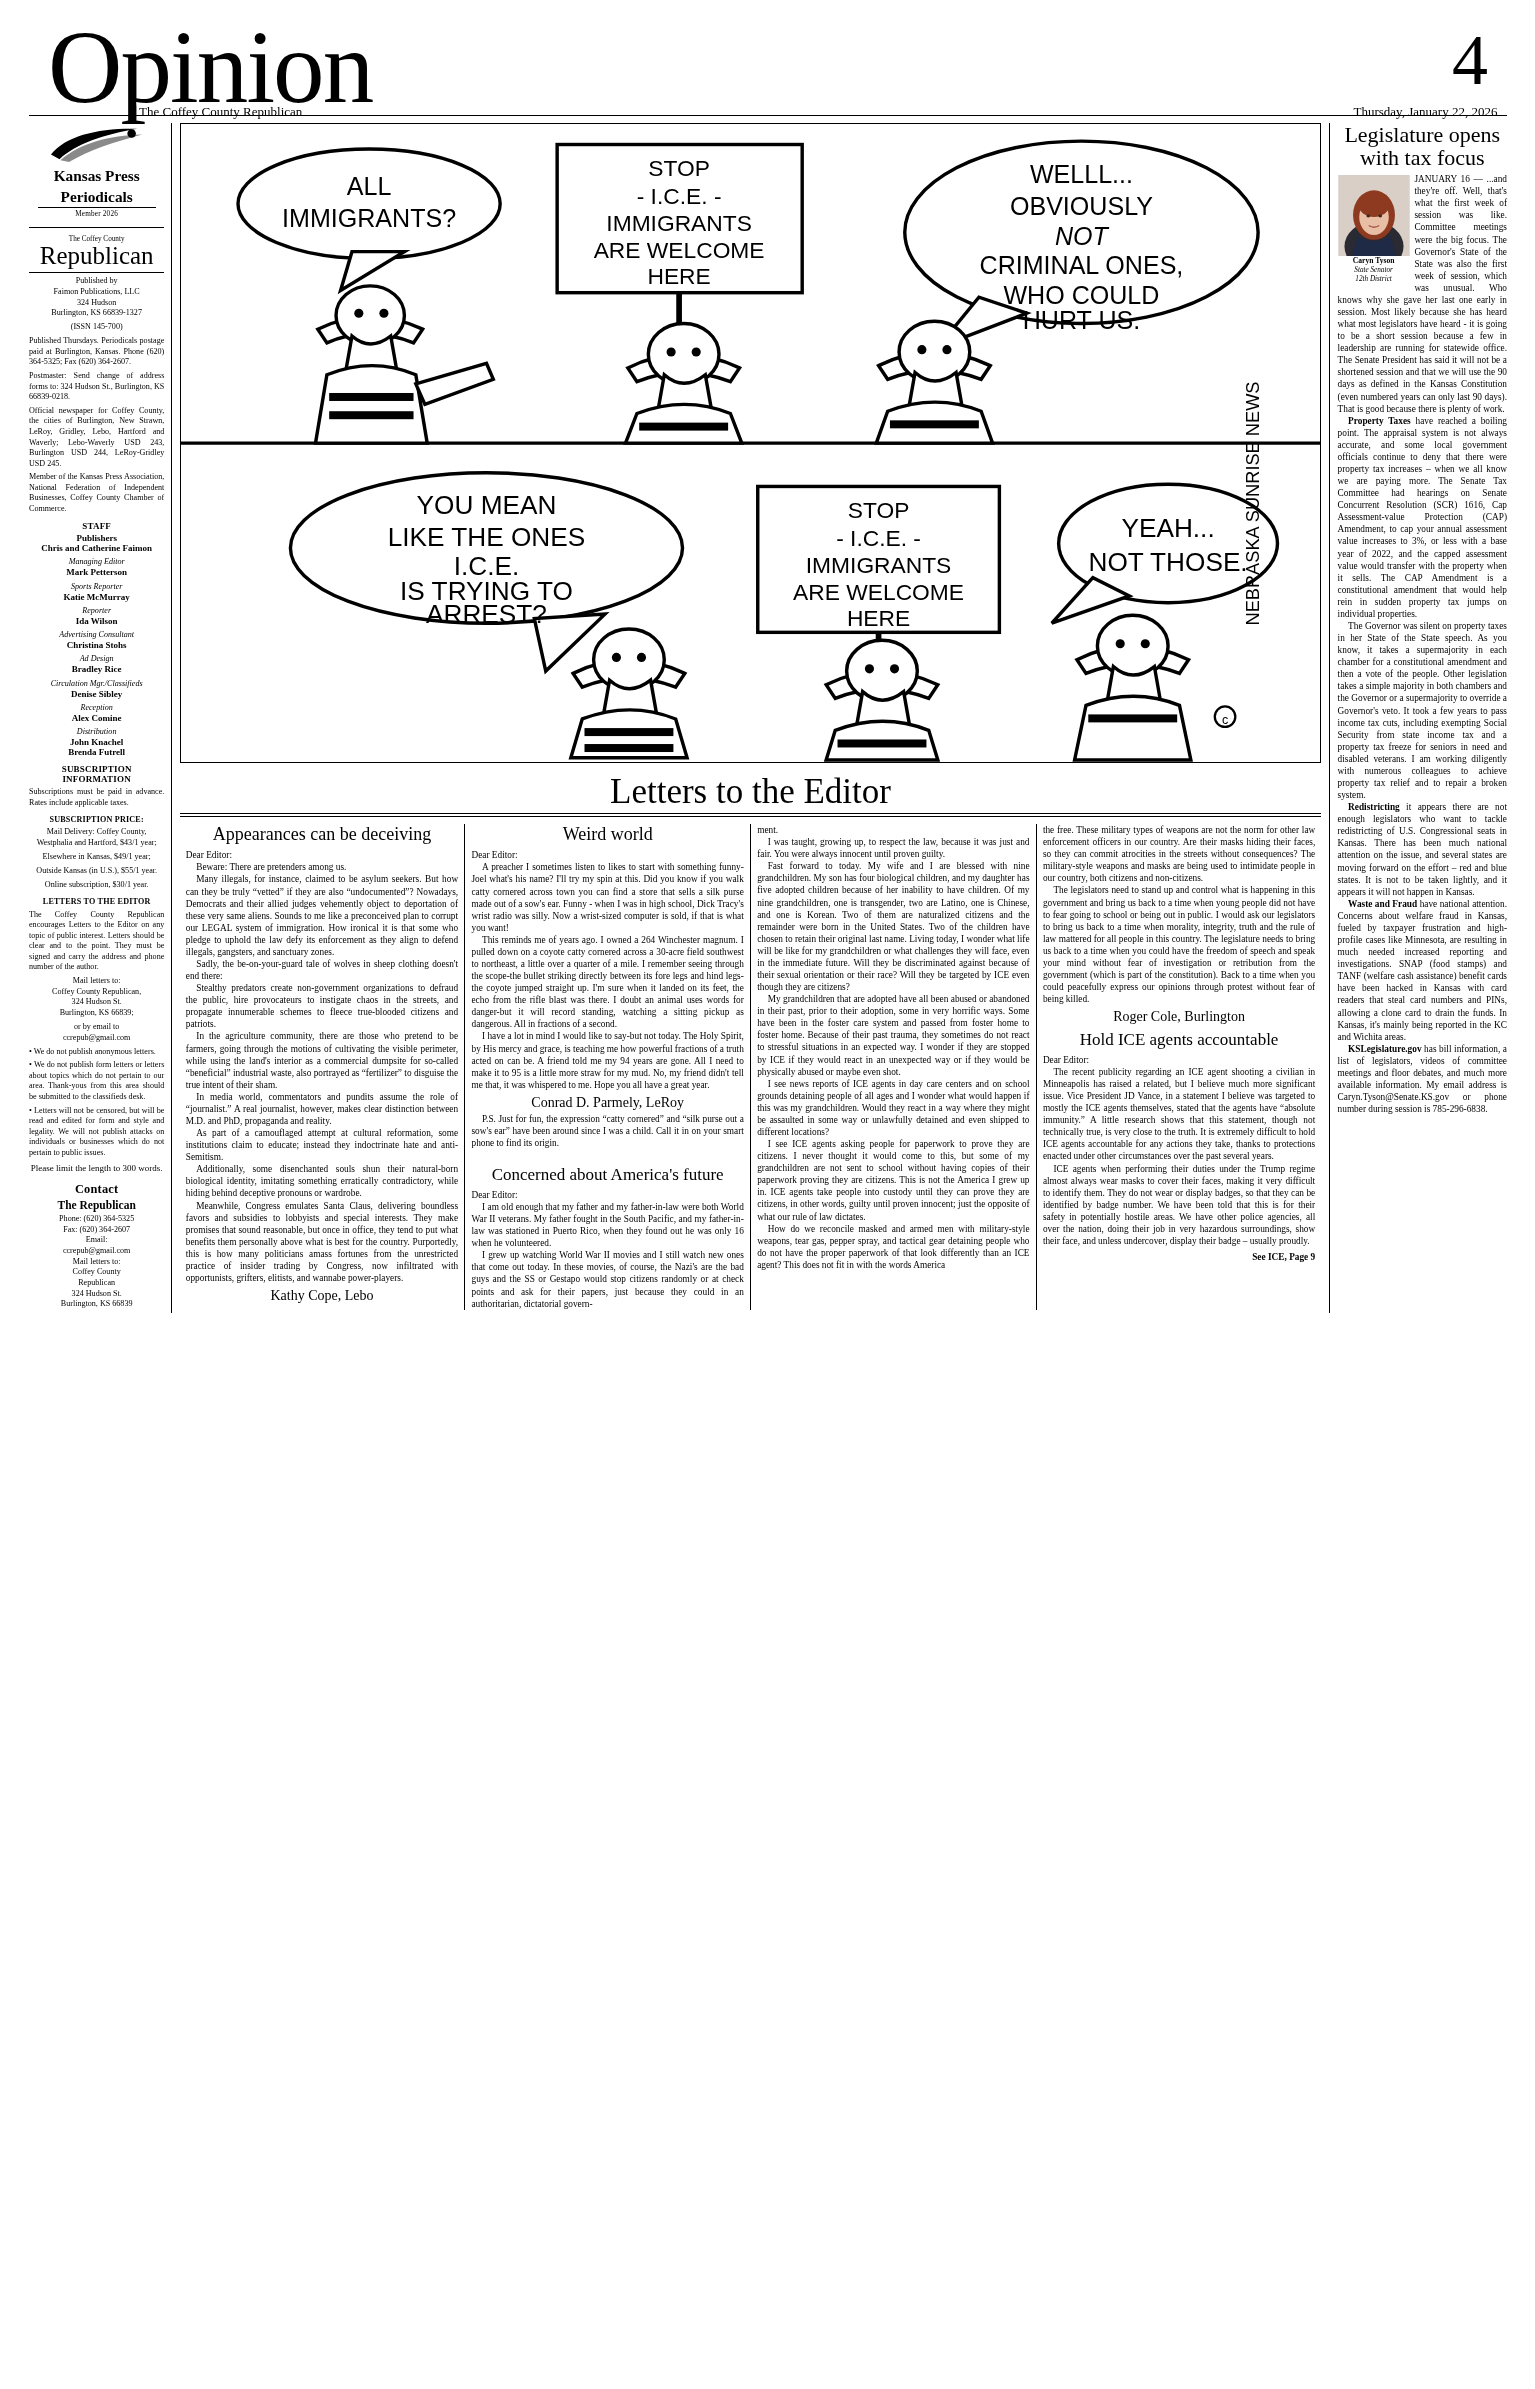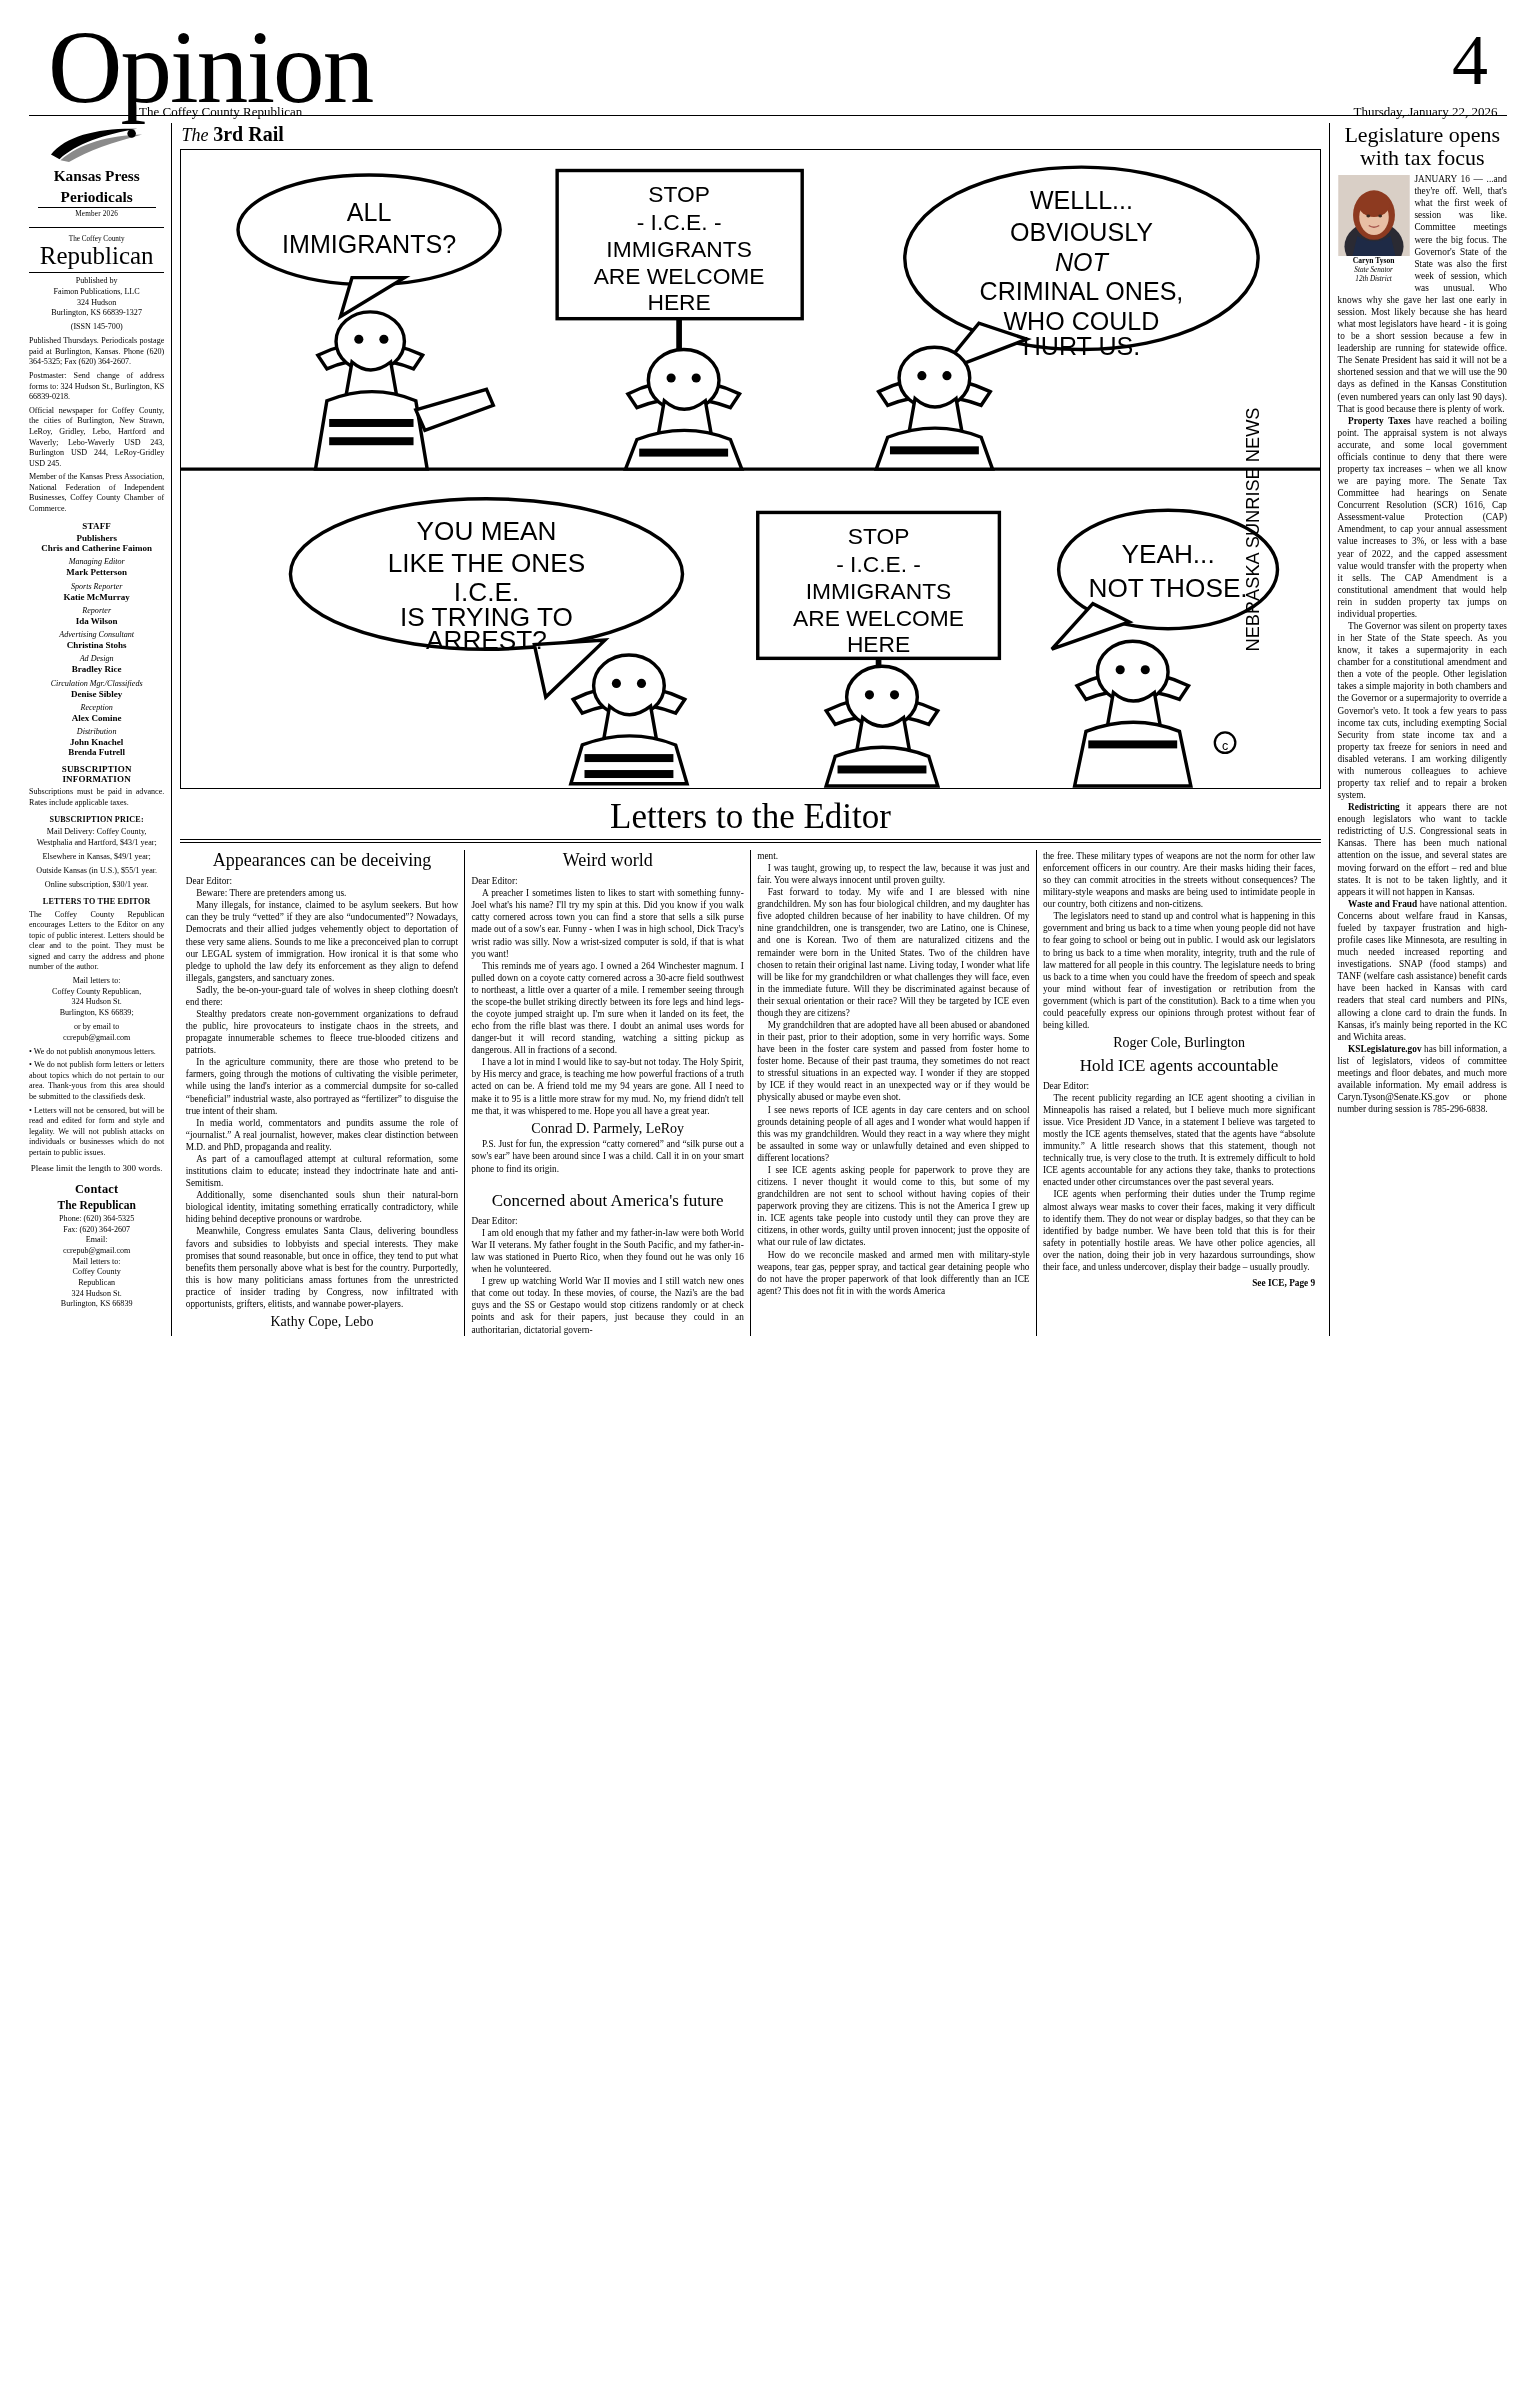--- a/index.html
+++ b/index.html
@@ -178,24 +178,20 @@
 ccrepub@gmail.com
 Mail letters to:
 Coffey County
 Republican
 324 Hudson St.
 Burlington, KS 66839</div>
     </div>
 
     <div class="col-mid">
 
-      <div class="cartoon-title">
-        <span class="the">The</span>
-        <span class="rail">3rd Rail</span>
-      </div>
 
       <div class="cartoon-box">
         <svg viewBox="0 0 1000 560" xmlns="http://www.w3.org/2000/svg">
           <rect x="0" y="0" width="1000" height="560" fill="#fff"></rect>
           <line x1="0" y1="280" x2="1000" y2="280" stroke="#000" stroke-width="3"></line>
 
           <ellipse cx="165" cy="70" rx="115" ry="48" fill="#fff" stroke="#000" stroke-width="3"></ellipse>
           <path d="M150 112 L140 146 L196 112 Z" fill="#fff" stroke="#000" stroke-width="3"></path>
           <text x="165" y="62" font-family="'Liberation Sans',sans-serif" font-size="22" text-anchor="middle">ALL</text>
           <text x="165" y="90" font-family="'Liberation Sans',sans-serif" font-size="22" text-anchor="middle">IMMIGRANTS?</text>

